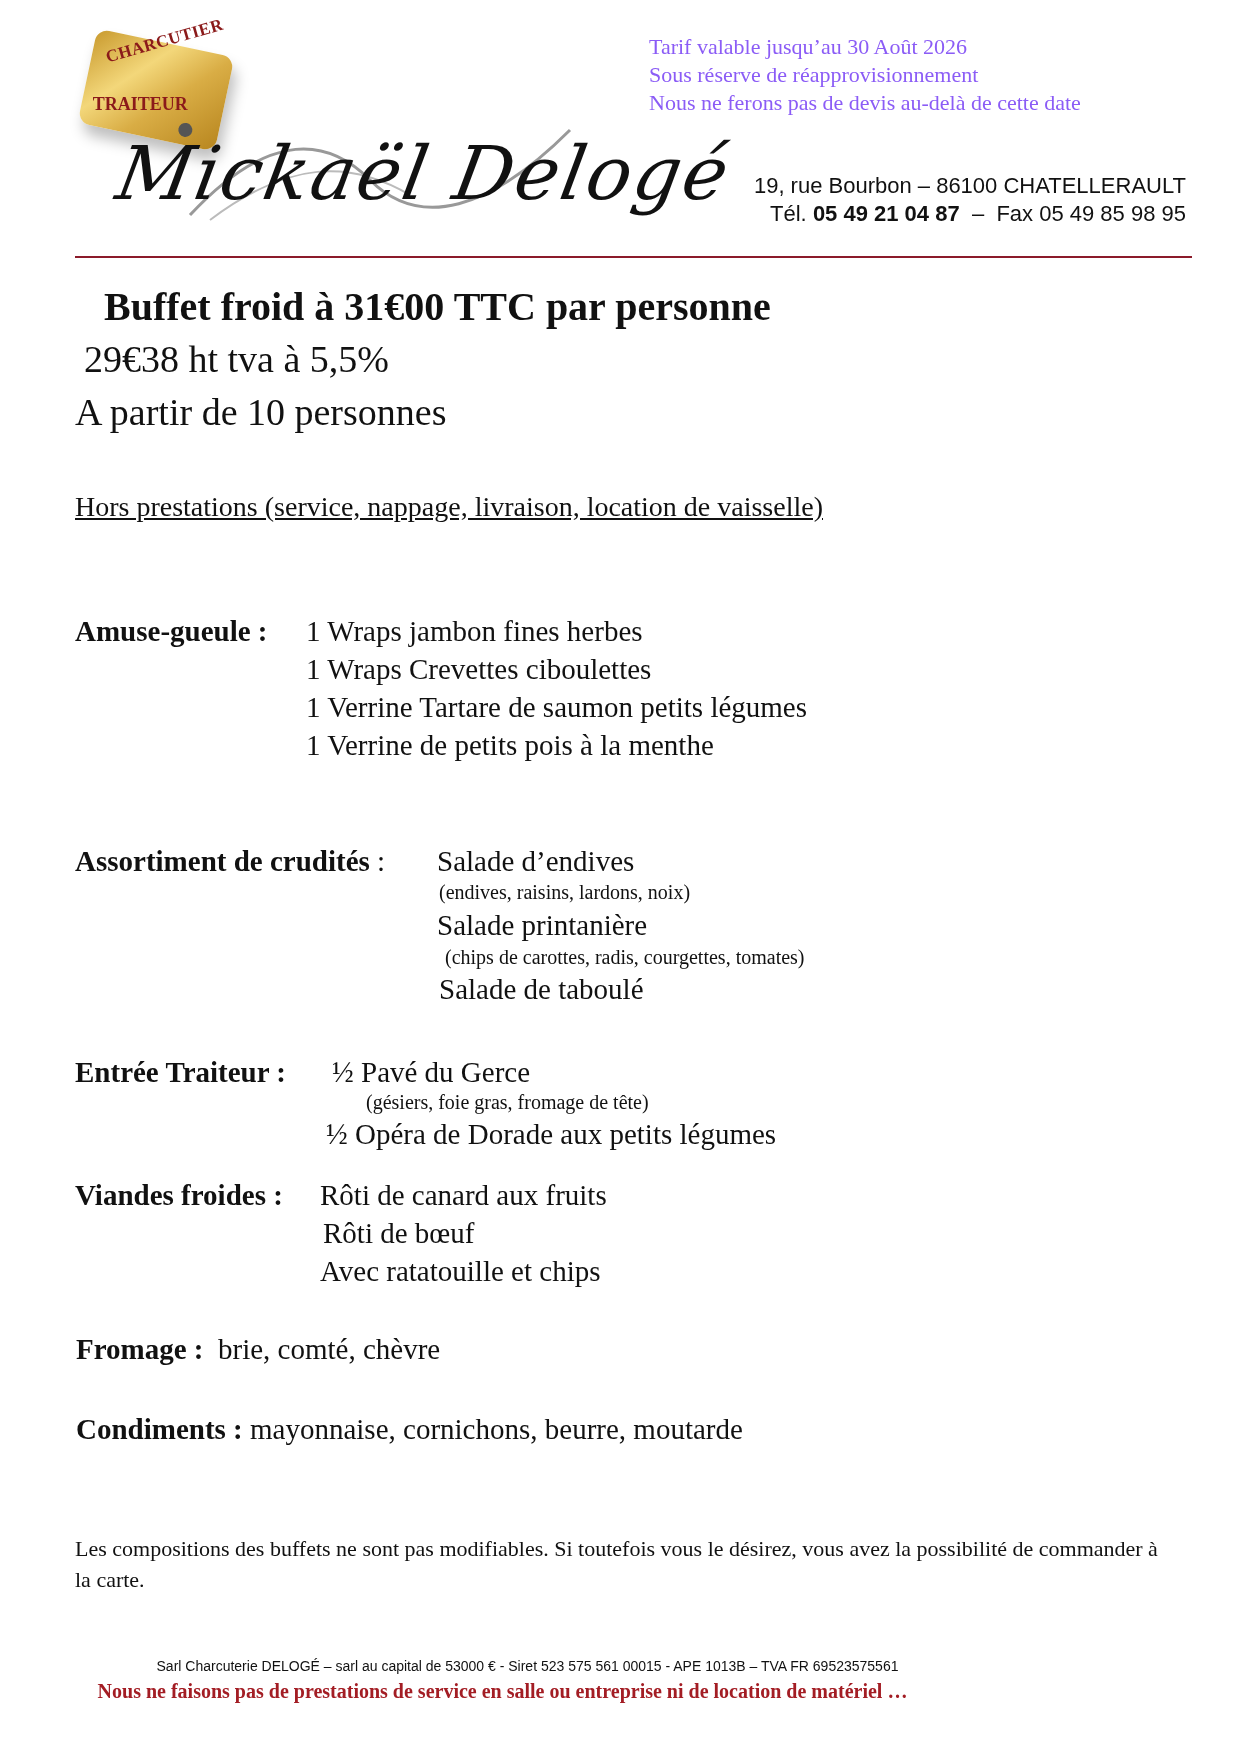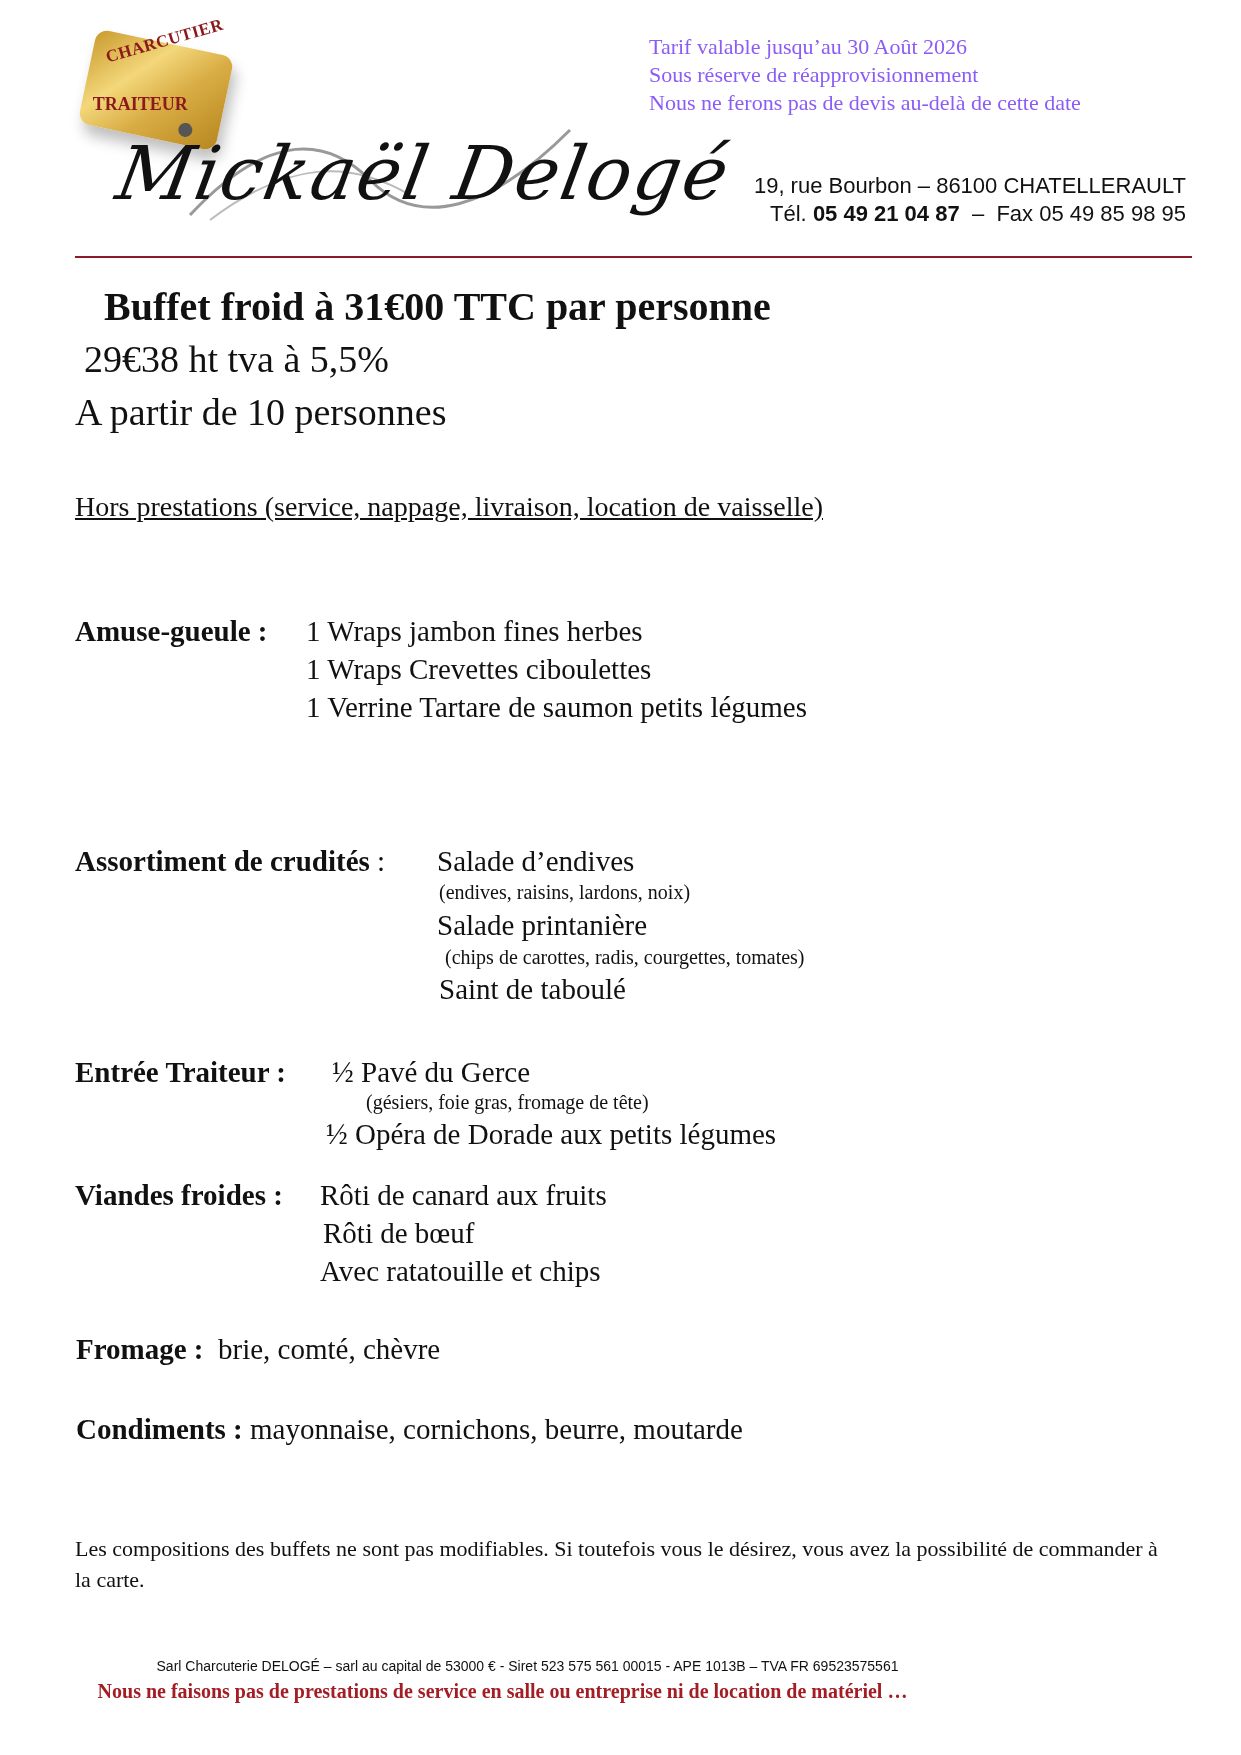--- a/index.html
+++ b/index.html
@@ -75,31 +75,32 @@
 <div class="abs sub2">A partir de 10 personnes</div>
 <div class="abs hors">Hors prestations (service, nappage, livraison, location de vaisselle)</div>
 
 <div class="abs sect" style="left:75px; top:612px;">
   <span class="lbl">Amuse-gueule :</span>
 </div>
 <div class="abs sect" style="left:306px; top:612px;">
   <div>1 Wraps jambon fines herbes</div>
   <div>1 Wraps Crevettes ciboulettes</div>
   <div>1 Verrine Tartare de saumon petits légumes</div>
+  <div>1 Verrine de petits pois à la menthe</div>
 </div>
 
 <div class="abs sect" style="left:75px; top:842px;">
   <span class="lbl">Assortiment de crudités</span>
   <span>:</span>
 </div>
 <div class="abs sect" style="left:437px; top:842px;">Salade d’endives</div>
 <div class="abs note" style="left:439px; top:881px;">(endives, raisins, lardons, noix)</div>
 <div class="abs sect" style="left:437px; top:906px;">Salade printanière</div>
 <div class="abs note" style="left:445px; top:946px;">(chips de carottes, radis, courgettes, tomates)</div>
-<div class="abs sect" style="left:439px; top:970px;">Saint de taboulé</div>
+<div class="abs sect" style="left:439px; top:970px;">Salade de taboulé</div>
 
 <div class="abs sect" style="left:75px; top:1053px;">
   <span class="lbl">Entrée Traiteur :</span>
 </div>
 <div class="abs sect" style="left:332px; top:1053px;">½ Pavé du Gerce</div>
 <div class="abs note" style="left:366px; top:1091px;">(gésiers, foie gras, fromage de tête)</div>
 <div class="abs sect" style="left:326px; top:1115px;">½ Opéra de Dorade aux petits légumes</div>
 
 <div class="abs sect" style="left:75px; top:1176px;">
   <span class="lbl">Viandes froides :</span>

